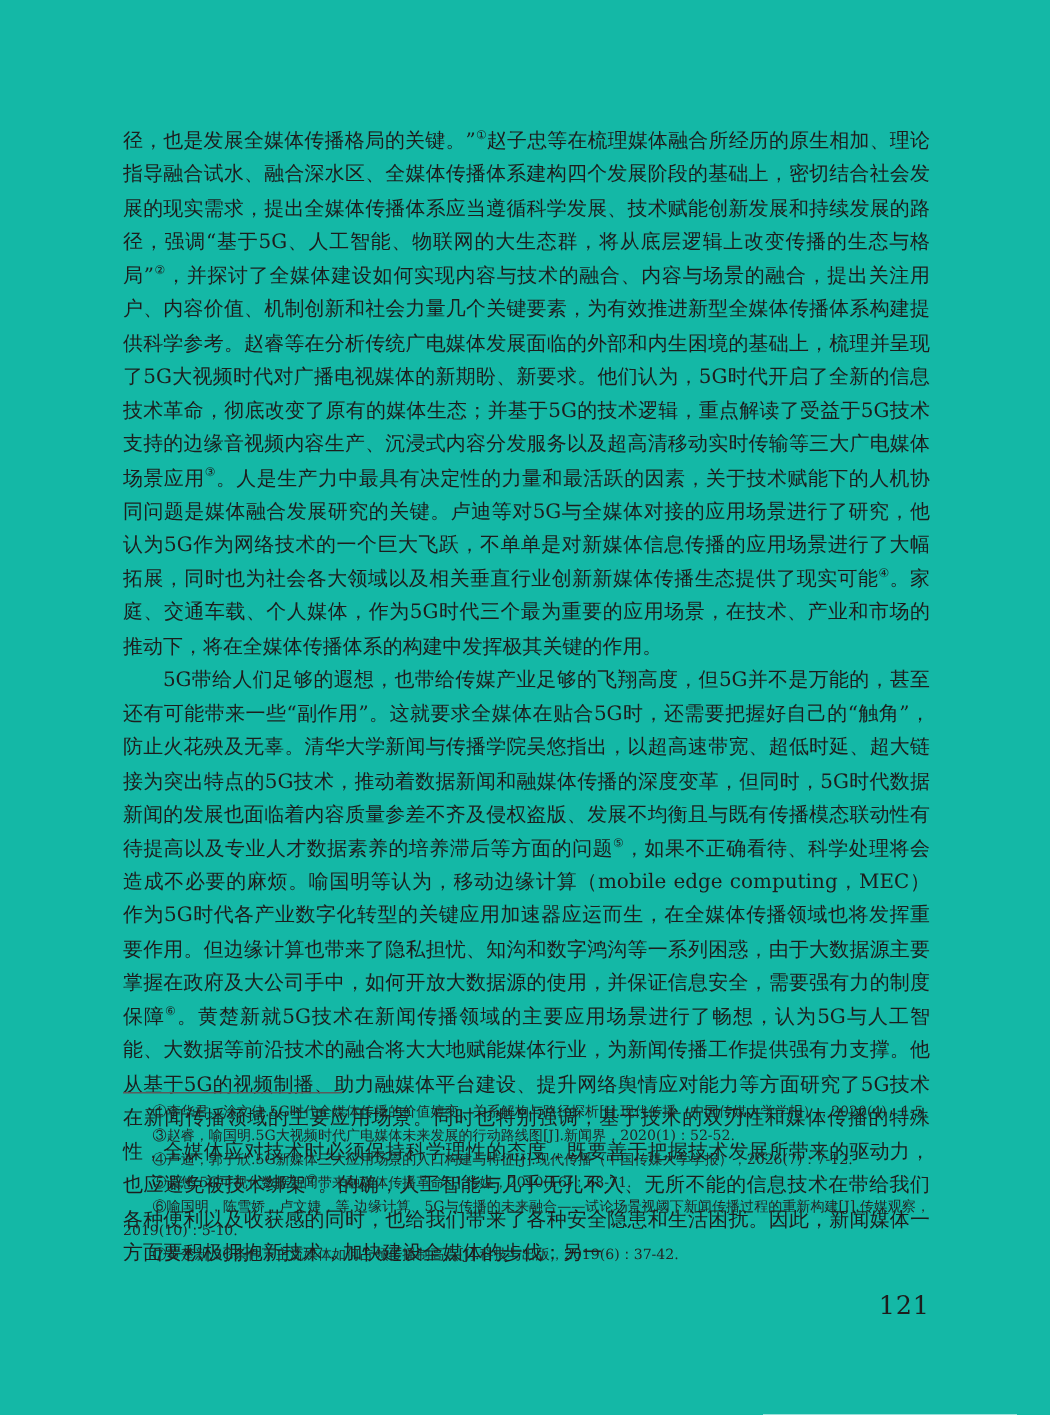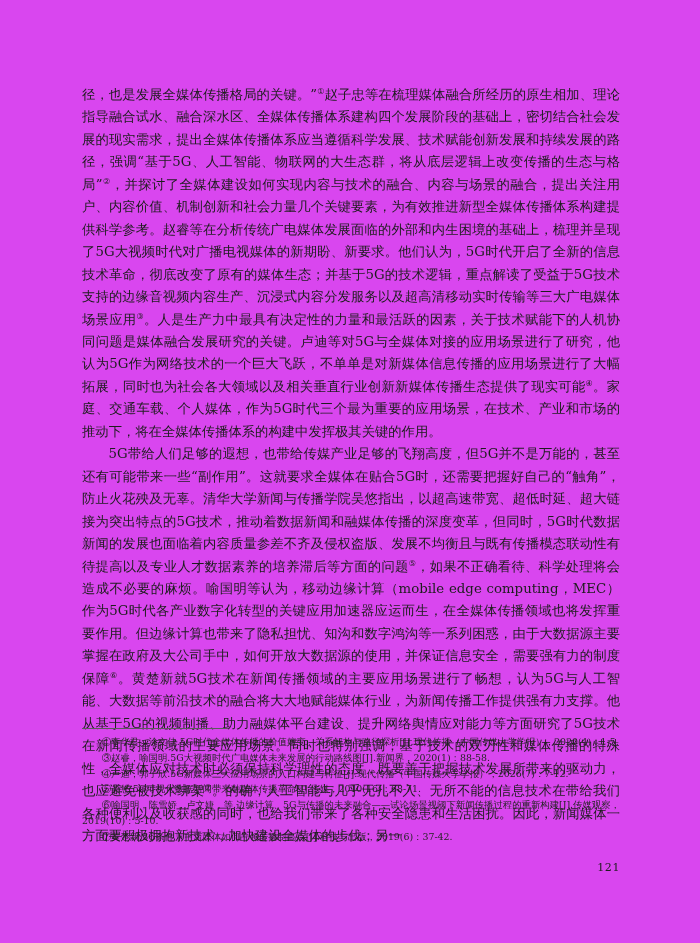--- a/index.html
+++ b/index.html
@@ -4,21 +4,21 @@
 <style>
   html, body {
     margin: 0;
     padding: 0;
     background: #ffffff;
   }
   .page {
     position: relative;
     width: 700px;
     height: 943px;
-    background: #d946ef;
+    background: #14b8a6;
     overflow: hidden;
     font-family: "DejaVu Serif", "Liberation Serif", serif;
     color: #1b1b1b;
   }
   .page-inner {
     position: absolute;
     left: 82px;
     top: 84px;
     width: 538px;
   }
@@ -63,21 +63,21 @@
     text-justify: inter-ideograph;
   }
   .footnotes .fn-item {
     margin: 0;
     text-indent: 2.1em;
   }
   .page-number {
     position: absolute;
     right: 80px;
     top: 861px;
-    font-size: 11px;
+    font-size: 17px;
     color: #1d1d1d;
     letter-spacing: 0.6px;
     font-family: "DejaVu Serif", "Liberation Serif", serif;
   }
 </style>
 </head>
 <body>
 
 <div class="page">
 
@@ -85,21 +85,21 @@
     <div class="body-text" id="body-text">
         <p><span>径，也是发展全媒体传播格局的关键。”</span><sup class="fn">①</sup><span>赵子忠等在梳理媒体融合所经历的原生相加、理论指导融合试水、融合深水区、全媒体传播体系建构四个发展阶段的基础上，密切结合社会发展的现实需求，提出全媒体传播体系应当遵循科学发展、技术赋能创新发展和持续发展的路径，强调“基于5G、人工智能、物联网的大生态群，将从底层逻辑上改变传播的生态与格局”</span><sup class="fn">②</sup><span>，并探讨了全媒体建设如何实现内容与技术的融合、内容与场景的融合，提出关注用户、内容价值、机制创新和社会力量几个关键要素，为有效推进新型全媒体传播体系构建提供科学参考。赵睿等在分析传统广电媒体发展面临的外部和内生困境的基础上，梳理并呈现了5G大视频时代对广播电视媒体的新期盼、新要求。他们认为，5G时代开启了全新的信息技术革命，彻底改变了原有的媒体生态；并基于5G的技术逻辑，重点解读了受益于5G技术支持的边缘音视频内容生产、沉浸式内容分发服务以及超高清移动实时传输等三大广电媒体场景应用</span><sup class="fn">③</sup><span>。人是生产力中最具有决定性的力量和最活跃的因素，关于技术赋能下的人机协同问题是媒体融合发展研究的关键。卢迪等对5G与全媒体对接的应用场景进行了研究，他认为5G作为网络技术的一个巨大飞跃，不单单是对新媒体信息传播的应用场景进行了大幅拓展，同时也为社会各大领域以及相关垂直行业创新新媒体传播生态提供了现实可能</span><sup class="fn">④</sup><span>。家庭、交通车载、个人媒体，作为5G时代三个最为重要的应用场景，在技术、产业和市场的推动下，将在全媒体传播体系的构建中发挥极其关键的作用。</span></p>
         <p class="indent"><span>5G带给人们足够的遐想，也带给传媒产业足够的飞翔高度，但5G并不是万能的，甚至还有可能带来一些“副作用”。这就要求全媒体在贴合5G时，还需要把握好自己的“触角”，防止火花殃及无辜。清华大学新闻与传播学院吴悠指出，以超高速带宽、超低时延、超大链接为突出特点的5G技术，推动着数据新闻和融媒体传播的深度变革，但同时，5G时代数据新闻的发展也面临着内容质量参差不齐及侵权盗版、发展不均衡且与既有传播模态联动性有待提高以及专业人才数据素养的培养滞后等方面的问题</span><sup class="fn">⑤</sup><span>，如果不正确看待、科学处理将会造成不必要的麻烦。喻国明等认为，移动边缘计算（mobile edge computing，MEC）作为5G时代各产业数字化转型的关键应用加速器应运而生，在全媒体传播领域也将发挥重要作用。但边缘计算也带来了隐私担忧、知沟和数字鸿沟等一系列困惑，由于大数据源主要掌握在政府及大公司手中，如何开放大数据源的使用，并保证信息安全，需要强有力的制度保障</span><sup class="fn">⑥</sup><span>。黄楚新就5G技术在新闻传播领域的主要应用场景进行了畅想，认为5G与人工智能、大数据等前沿技术的融合将大大地赋能媒体行业，为新闻传播工作提供强有力支撑。他从基于5G的视频制播、助力融媒体平台建设、提升网络舆情应对能力等方面研究了5G技术在新闻传播领域的主要应用场景。同时也特别强调，基于技术的双刃性和媒体传播的特殊性，全媒体应对技术时必须保持科学理性的态度，既要善于把握技术发展所带来的驱动力，也应避免被技术绑架</span><sup class="fn">⑦</sup><span>。的确，人工智能与几乎无孔不入、无所不能的信息技术在带给我们各种便利以及收获感的同时，也给我们带来了各种安全隐患和生活困扰。因此，新闻媒体一方面要积极拥抱新技术，加快建设全媒体的步伐；另一</span></p>
       </div>
   </div>
 
   <div class="footnote-block">
     <div class="footnote-rule"></div>
     <div class="footnotes" id="footnote-list">
         <p class="fn-item"><span>①</span><span>李华君，涂文佳.5G时代全媒体传播的价值嬗变、关系解构与路径探析[J].现代传播（中国传媒大学学报），2020(4)：1-5.</span></p>
-        <p class="fn-item"><span>③</span><span>赵睿，喻国明.5G大视频时代广电媒体未来发展的行动路线图[J].新闻界，2020(1)：88-58.</span></p>
+        <p class="fn-item"><span>③</span><span>赵睿，喻国明.5G大视频时代广电媒体未来发展的行动路线图[J].新闻界，2020(1)：52-52.</span></p>
         <p class="fn-item"><span>④</span><span>卢迪，郭子欣.5G新媒体三大应用场景的入口构建与特征[J].现代传播（中国传媒大学学报），2026(7)：7-12.</span></p>
         <p class="fn-item"><span>⑤</span><span>吴悠.5G可视化数据新闻带来融媒体传播革命[J].传媒，2010(16)：68-71.</span></p>
         <p class="fn-item"><span>⑥</span><span>喻国明，陈雪娇，卢文婕，等.边缘计算、5G与传播的未来融合——试论场景视阈下新闻传播过程的重新构建[J].传媒观察，2019(10)：5-10.</span></p>
         <p class="fn-item"><span>⑦</span><span>黄楚新.5G条件下主流媒体如何占领传播制高点[J].科技与出版，2019(6)：37-42.</span></p>
       </div>
   </div>
 
   <div class="page-number">121</div>
 
 </div>

